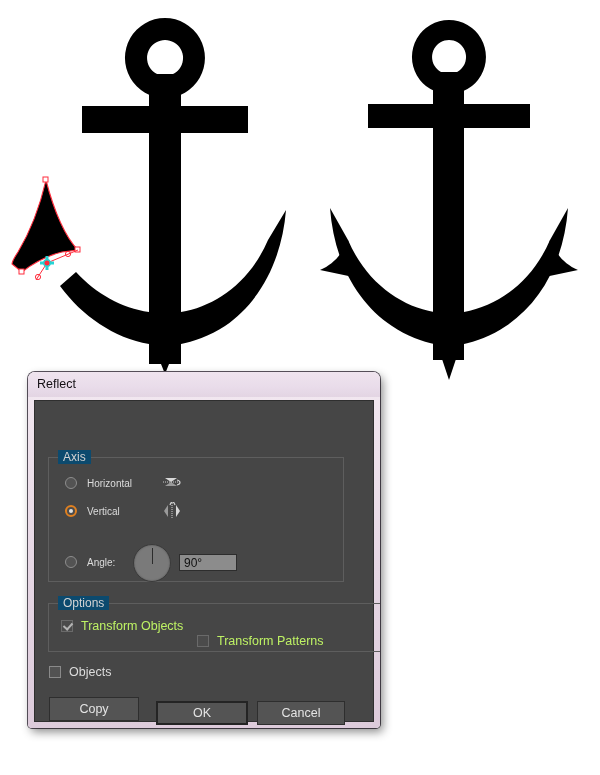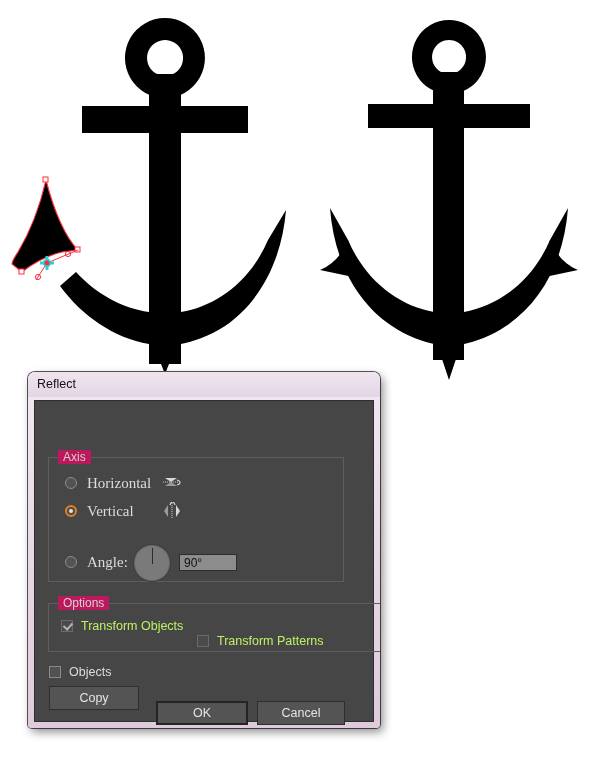--- a/index.html
+++ b/index.html
@@ -75,21 +75,21 @@
   .groupbox {
     position: absolute;
     border: 1px solid #5e5e5e;
     box-sizing: border-box;
   }
   .group-title {
     position: absolute;
     top: -8px;
     left: 9px;
     padding: 0 5px;
-    background: #be185d;
+    background: #0c4a6e;
     color: #d2d2d2;
     font-size: 12px;
     white-space: nowrap;
   }
   #group-axis {
     left: 13px;
     top: 56px;
     width: 296px;
     height: 125px;
   }
@@ -127,23 +127,22 @@
     position: absolute;
     left: 50%; top: 50%;
     width: 4px; height: 4px;
     margin: -2px 0 0 -2px;
     border-radius: 50%;
     background: #e2e2e2;
   }
   .radio-label {
     margin-left: 10px;
     color: #dcdcdc;
-    font-size: 15px;
+    font-size: 10px;
     white-space: nowrap;
-    font-family: Liberation Serif, serif;
   }
   .reflect-icon {
     position: absolute;
     width: 20px;
     height: 18px;
   }
 
   
   #angle-row { left: 16px; top: 95px; }
   #angle-dial {
@@ -238,21 +237,21 @@
     font-family: "Liberation Sans", sans-serif;
     text-align: center;
     line-height: 22px;
     cursor: default;
     user-select: none;
   }
   .btn.default {
     border: 2px solid #242424;
     line-height: 20px;
   }
-  #btn-copy   { left: 14px;  top: 285px; width: 90px; }
+  #btn-copy   { left: 14px;  top: 296px; width: 90px; }
   #btn-ok     { left: 121px; top: 300px; width: 92px; text-align: center; }
   #btn-cancel { left: 222px; top: 300px; width: 88px; }
 </style>
 </head>
 <body>
 
 <div id="canvas">
 
   <svg class="art" style="left:10px; top:14px;" width="290" height="360" viewBox="0 0 290 360">
     <g fill="#000000">

